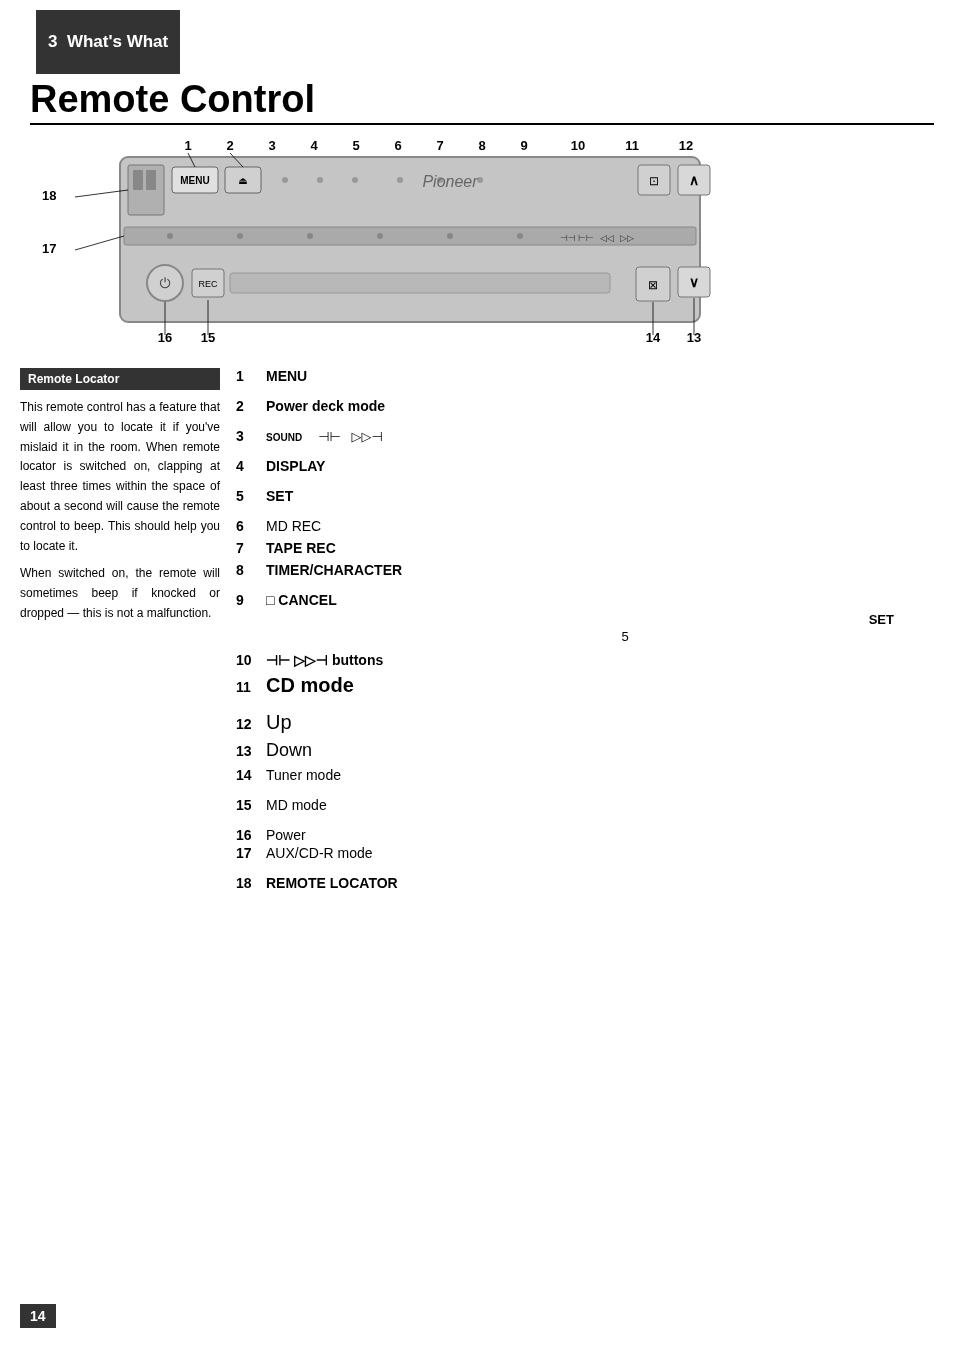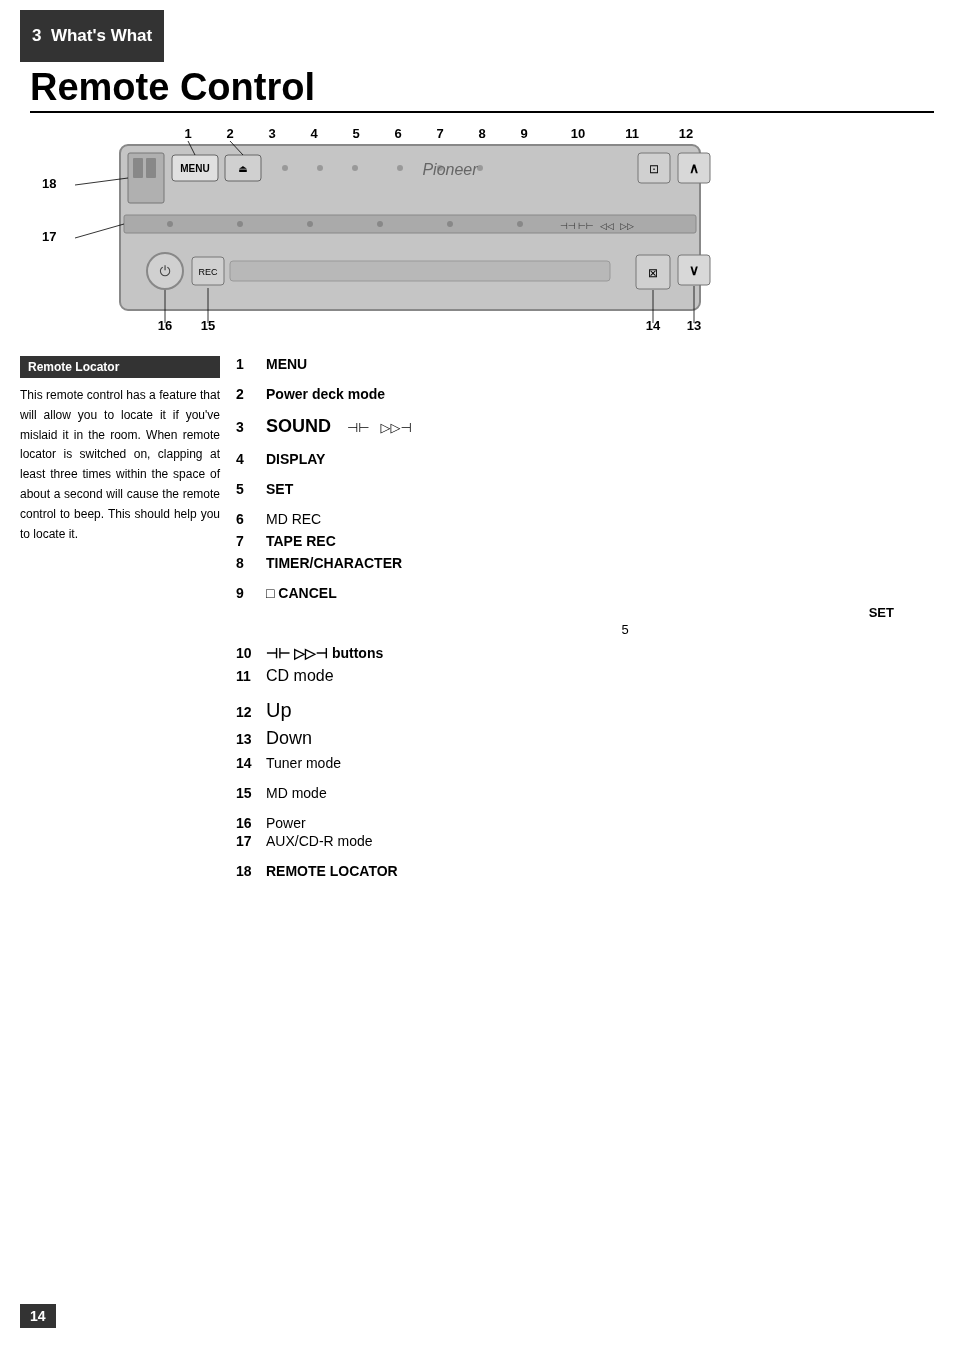--- a/index.html
+++ b/index.html
@@ -10,21 +10,21 @@
       min-height: 1348px;
       font-size: 14px;
       color: #000;
     }
 
   </style>
 </head>
 <body>
 
 <div style="margin: 10px 20px 0 20px;">
-  <span style="background:#333;color:#fff;padding:16px 12px;font-size:17px;font-weight:bold;display:inline-block;">
+  <span style="background:#333;color:#fff;padding:22px 12px;font-size:17px;font-weight:bold;display:inline-block;margin-left:16px;">
     <span>3</span>&nbsp;&nbsp;<span>What's What</span>
   </span>
 </div>
 
 <div style="font-size:38px;font-weight:bold;margin:4px 20px 8px 30px;border-bottom:2px solid #000;padding-bottom:2px;">
   <span>Remote Control</span>
 </div>
 
 <div style="margin:10px 20px 10px 20px;position:relative;">
 
@@ -124,38 +124,39 @@
 </div>
 
 <div style="display:flex;margin:0 20px 20px 20px;gap:16px;align-items:flex-start;">
 
   <div style="width:200px;flex-shrink:0;">
     <div style="background:#333;color:#fff;font-size:12px;font-weight:bold;padding:4px 8px;margin-bottom:8px;">
       <span>Remote Locator</span>
     </div>
     <div style="font-size:12px;line-height:1.65;text-align:justify;">
       <p style="margin-bottom:8px;">This remote control has a feature that will allow you to locate it if you've mislaid it in the room. When remote locator is switched on, clapping at least three times within the space of about a second will cause the remote control to beep. This should help you to locate it.</p>
+      <p>When switched on, the remote will sometimes beep if knocked or dropped — this is not a malfunction.</p>
     </div>
   </div>
 
   <div style="flex:1;">
 
     <div style="display:flex;align-items:baseline;margin-bottom:14px;">
       <span style="font-weight:bold;width:30px;font-size:14px;">1</span>
       <span style="font-weight:bold;font-size:14px;">MENU</span>
     </div>
 
     <div style="display:flex;align-items:baseline;margin-bottom:14px;">
       <span style="font-weight:bold;width:30px;font-size:14px;">2</span>
       <span style="font-weight:bold;font-size:14px;">Power deck mode</span>
     </div>
 
     <div style="display:flex;align-items:baseline;margin-bottom:14px;">
       <span style="font-weight:bold;width:30px;font-size:14px;">3</span>
-      <span style="font-weight:bold;font-size:18px;">SOUND</span>
+      <span style="font-weight:bold;font-size:10px;">SOUND</span>
       <span style="margin-left:16px;font-size:13px;">⊣⊢&nbsp;&nbsp;&nbsp;▷▷⊣</span>
     </div>
 
     <div style="display:flex;align-items:baseline;margin-bottom:14px;">
       <span style="font-weight:bold;width:30px;font-size:14px;">4</span>
       <span style="font-weight:bold;font-size:14px;">DISPLAY</span>
     </div>
 
     <div style="display:flex;align-items:baseline;margin-bottom:14px;">
       <span style="font-weight:bold;width:30px;font-size:14px;">5</span>
@@ -188,21 +189,21 @@
       <span>5</span>
     </div>
 
     <div style="display:flex;align-items:baseline;margin-bottom:6px;">
       <span style="font-weight:bold;width:30px;font-size:14px;">10</span>
       <span style="font-weight:bold;font-size:14px;">⊣⊢ ▷▷⊣ buttons</span>
     </div>
 
     <div style="display:flex;align-items:baseline;margin-bottom:14px;">
       <span style="font-weight:bold;width:30px;font-size:14px;">11</span>
-      <span style="font-weight:normal;font-size:16px;">CD mode</span>
+      <span style="font-weight:bold;font-size:20px;">CD mode</span>
     </div>
 
     <div style="display:flex;align-items:baseline;margin-bottom:6px;">
       <span style="font-weight:bold;width:30px;font-size:14px;">12</span>
       <span style="font-size:20px;">Up</span>
     </div>
     <div style="display:flex;align-items:baseline;margin-bottom:6px;">
       <span style="font-weight:bold;width:30px;font-size:14px;">13</span>
       <span style="font-size:18px;text-align:right;">Down</span>
     </div>

